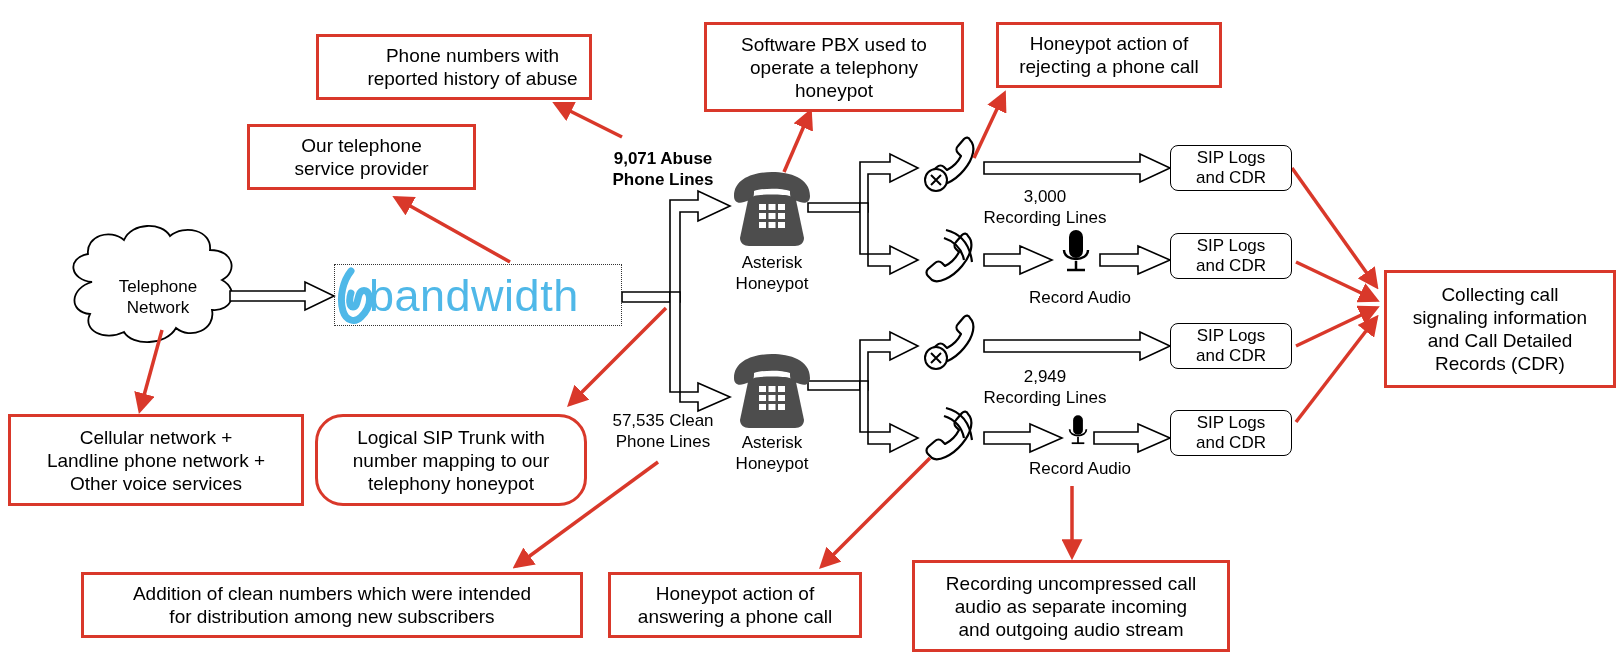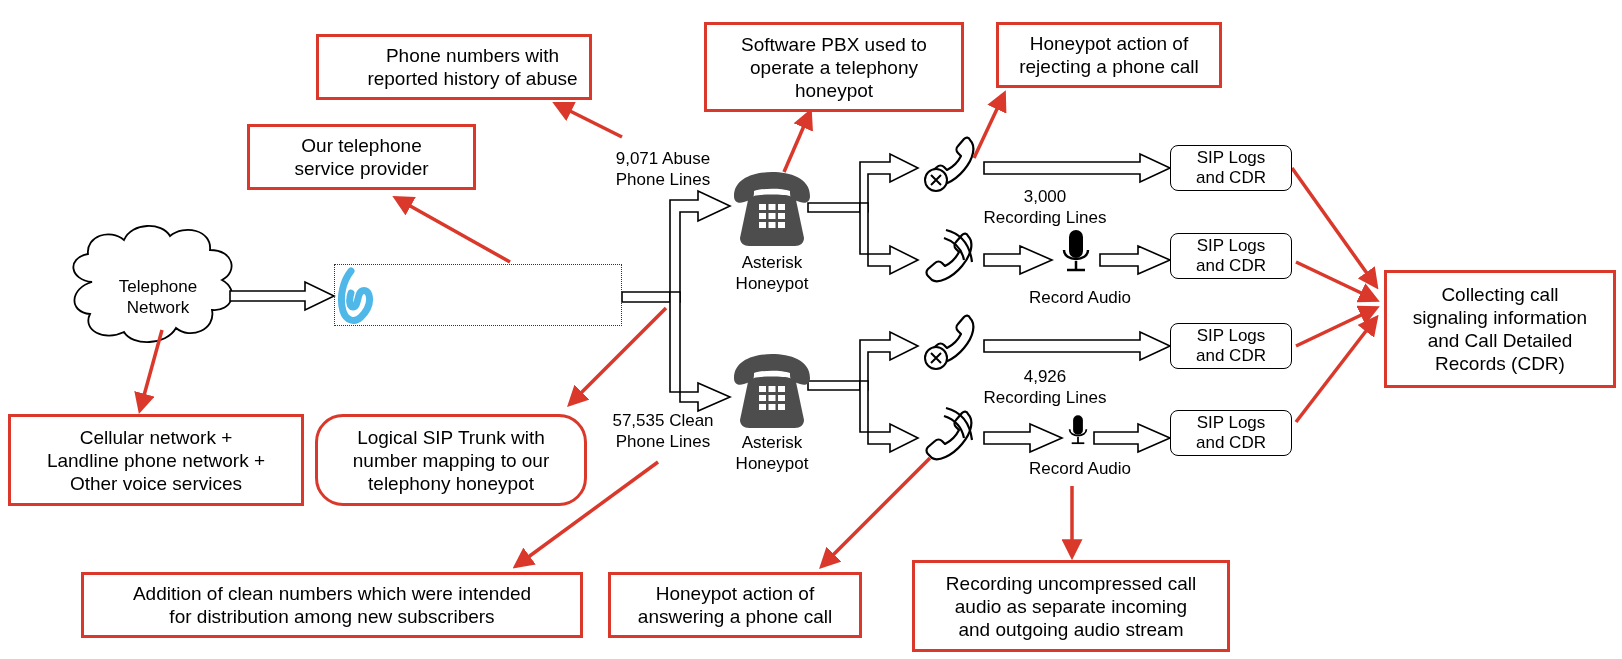--- a/index.html
+++ b/index.html
@@ -123,33 +123,34 @@
   </g>
 </svg>
 
 <div class="label" style="left:98px;top:276px;width:120px;">Telephone
 Network</div>
 
 <div class="brand">
   <svg class="brand-logo" viewBox="0 0 38 58">
     <path d="M14,4 C6,14 2,30 6,44 C9,54 18,56 24,50 C30,44 34,36 32,28 C30,22 24,22 22,28 C20,34 20,40 16,40 C12,40 12,32 14,26" fill="none" stroke="#4fb8e8" stroke-width="7" stroke-linecap="round"></path>
   </svg>
+  <span class="brand-text">bandwidth</span>
 </div>
 
-<div class="label" style="left:598px;top:148px;width:130px;">9,071 Abuse
+<div class="label" style="left:598px;top:148px;width:130px;font-weight:bold;">9,071 Abuse
 Phone Lines</div>
 <div class="label" style="left:598px;top:410px;width:130px;">57,535 Clean
 Phone Lines</div>
 <div class="label" style="left:722px;top:252px;width:100px;">Asterisk
 Honeypot</div>
 <div class="label" style="left:722px;top:432px;width:100px;">Asterisk
 Honeypot</div>
 <div class="label" style="left:970px;top:186px;width:150px;">3,000
 Recording Lines</div>
-<div class="label" style="left:970px;top:366px;width:150px;">4,926
+<div class="label" style="left:970px;top:366px;width:150px;">2,949
 Recording Lines</div>
 <div class="label" style="left:1010px;top:287px;width:140px;">Record Audio</div>
 <div class="label" style="left:1010px;top:458px;width:140px;">Record Audio</div>
 
 <div class="sipbox" style="left:1170px;top:145px;">SIP Logs
 and CDR</div>
 <div class="sipbox" style="left:1170px;top:233px;">SIP Logs
 and CDR</div>
 <div class="sipbox" style="left:1170px;top:323px;">SIP Logs
 and CDR</div>

